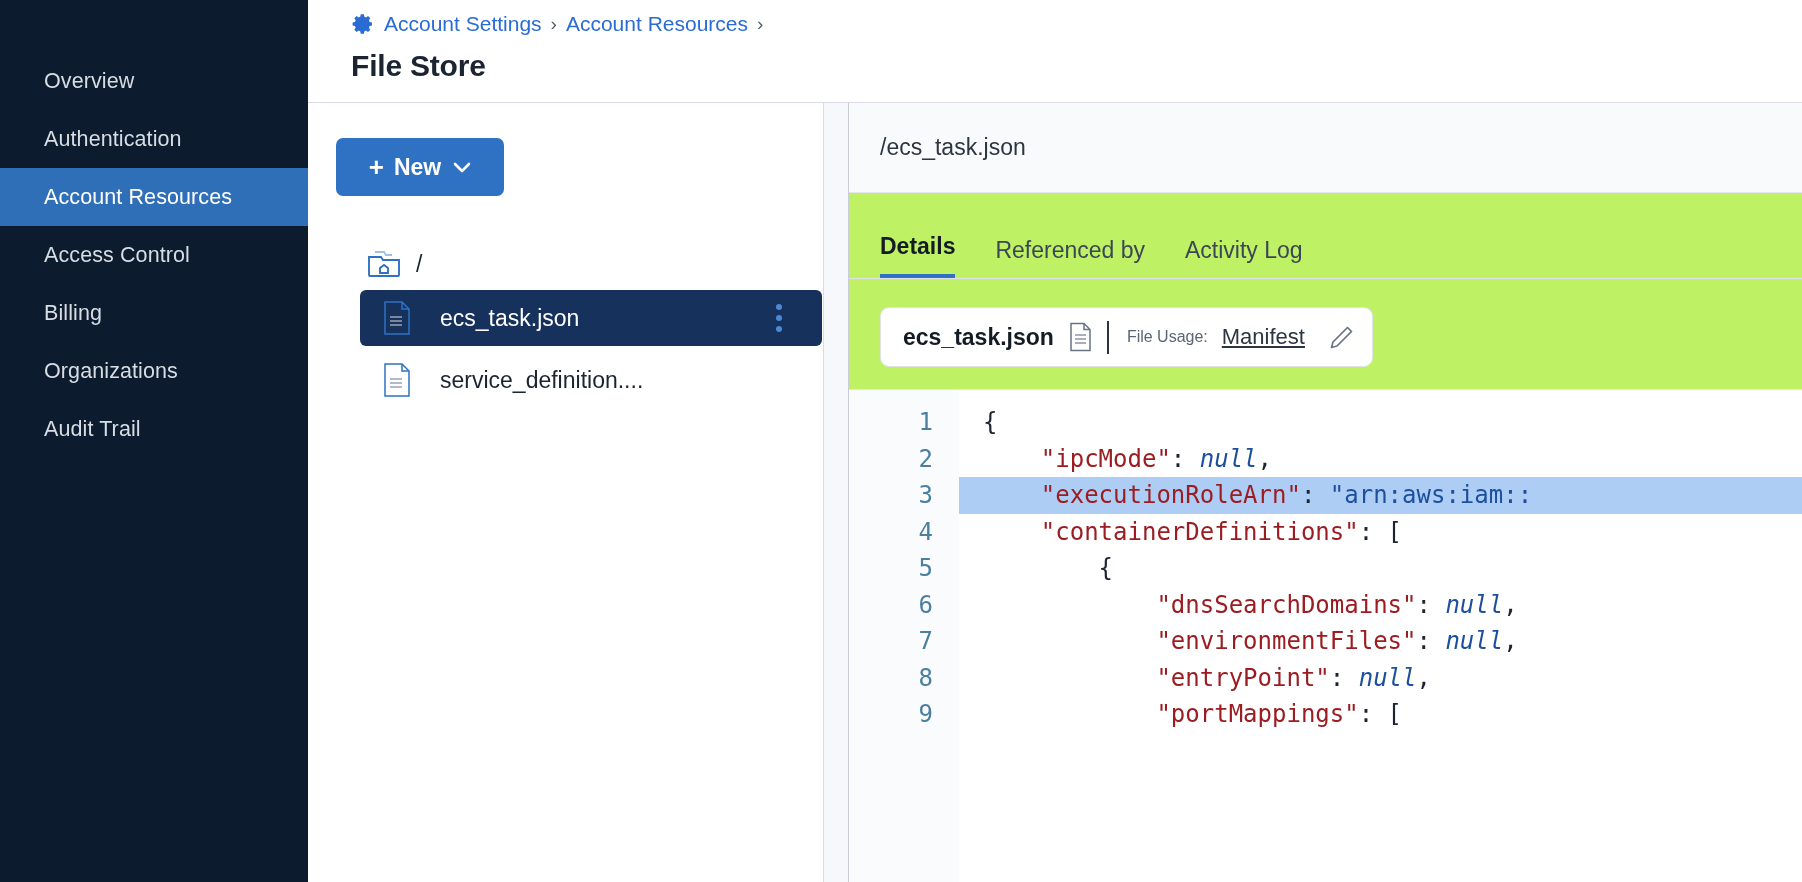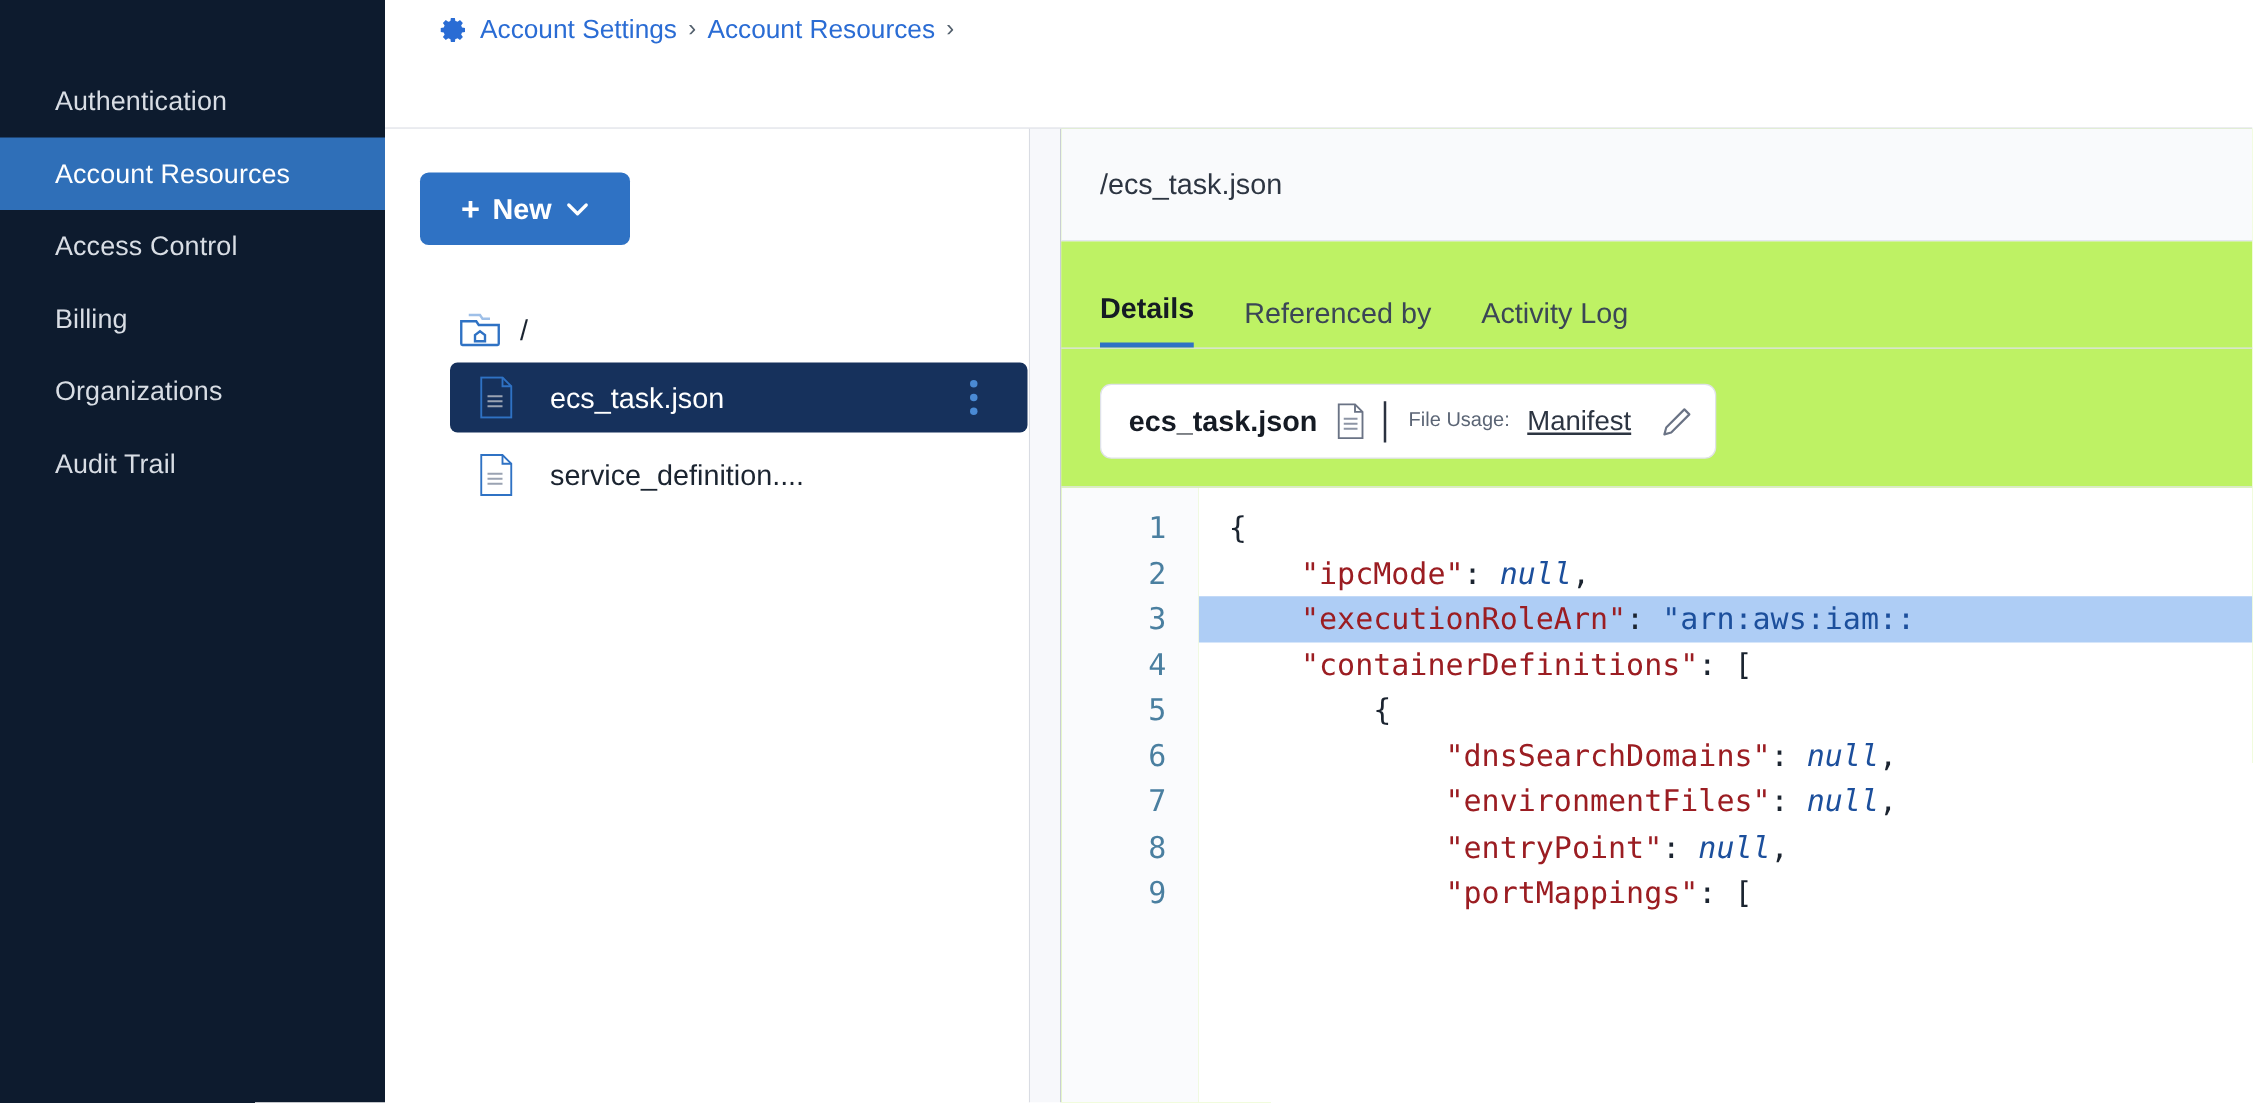--- a/index.html
+++ b/index.html
@@ -192,20 +192,23 @@
   .n { color: #1c4f9c; font-style: italic; }
   .p { color: #1b2430; }
   .s { color: #1c4f9c; }
 </style>
 </head>
 <body>
 
 <div class="app">
 
   <nav class="sidebar" id="sidebar">
+      <div class="nav-item">
+        <span>Overview</span>
+      </div>
       <div class="nav-item">
         <span>Authentication</span>
       </div>
       <div class="nav-item active">
         <span>Account Resources</span>
       </div>
       <div class="nav-item">
         <span>Access Control</span>
       </div>
       <div class="nav-item">
@@ -227,20 +230,21 @@
           <svg class="gear-icon" viewBox="0 0 24 24" fill="#2a6cd4" aria-hidden="true">
             <path d="M12 8.2a3.8 3.8 0 100 7.6 3.8 3.8 0 000-7.6zm0 5.9a2.1 2.1 0 110-4.2 2.1 2.1 0 010 4.2z"></path>
             <path d="M21 13.6v-3.2l-2.4-.4a6.9 6.9 0 00-.7-1.7l1.4-2-2.3-2.3-2 1.4a6.9 6.9 0 00-1.7-.7L12.9 2.3h-3.2l-.4 2.4c-.6.2-1.2.4-1.7.7l-2-1.4-2.3 2.3 1.4 2c-.3.5-.5 1.1-.7 1.7l-2.4.4v3.2l2.4.4c.2.6.4 1.2.7 1.7l-1.4 2 2.3 2.3 2-1.4c.5.3 1.1.5 1.7.7l.4 2.4h3.2l.4-2.4c.6-.2 1.2-.4 1.7-.7l2 1.4 2.3-2.3-1.4-2c.3-.5.5-1.1.7-1.7l2.4-.4z"></path>
           </svg>
         </span>
         <span class="crumb-link">Account Settings</span>
         <span class="crumb-sep">›</span>
         <span class="crumb-link">Account Resources</span>
         <span class="crumb-sep">›</span>
       </div>
+      <h1 class="page-title">File Store</h1>
     </header>
 
     <div class="body-row">
 
       <section class="tree-panel">
         <button class="new-btn">
           <span class="plus-icon">+</span>
           <span>New</span>
           <span>
             <svg class="chev-icon" viewBox="0 0 18 11" fill="none" stroke="#ffffff" stroke-width="2.6" stroke-linecap="round" stroke-linejoin="round">

